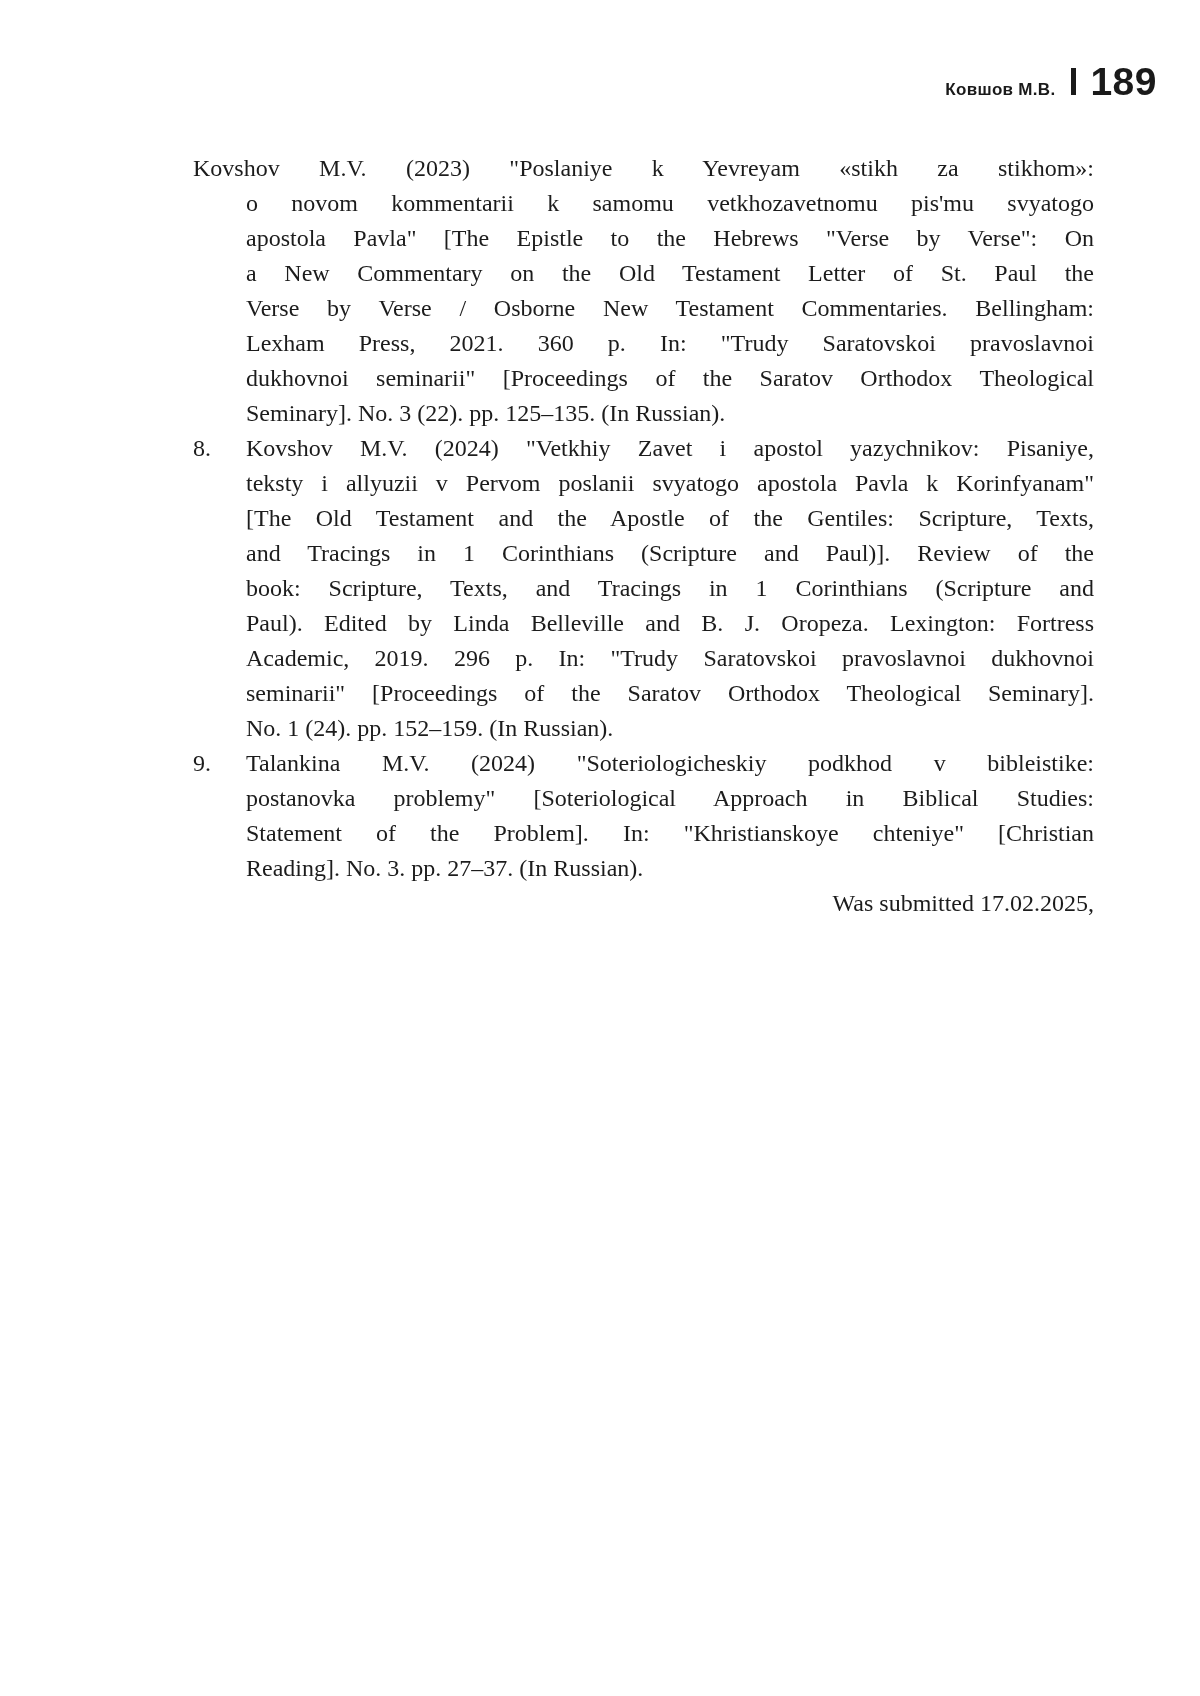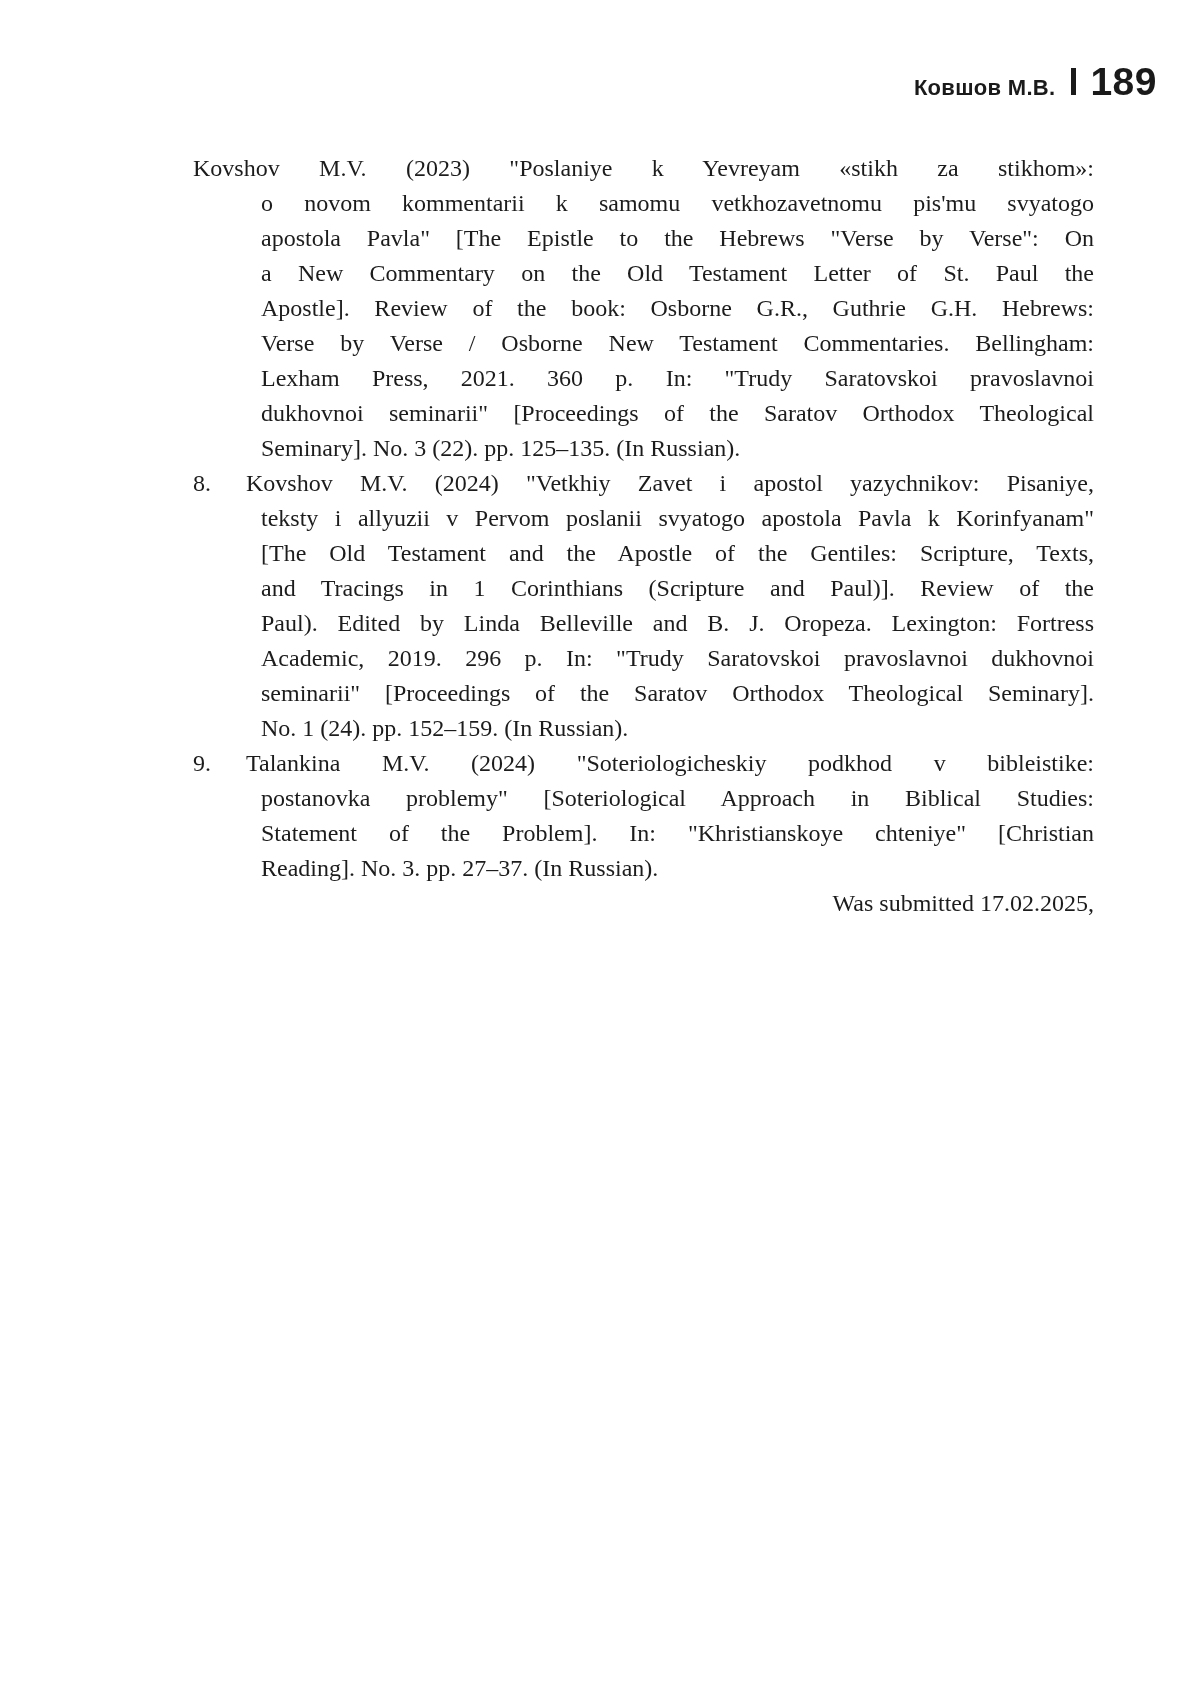--- a/index.html
+++ b/index.html
@@ -16,42 +16,42 @@
   .runhead{
     position:absolute;
     top:60px;
     right:43px;
     display:flex;
     align-items:baseline;
     font-family:"Liberation Sans", sans-serif;
     font-weight:bold;
     color:#1a1a1a;
   }
-  .runhead .author{font-size:22px;letter-spacing:0.3px;}
+  .runhead .author{font-size:17px;letter-spacing:0.3px;}
   .runhead .sep{
     width:5px;height:27px;background:#1a1a1a;
     margin:0 14px 0 16px;
     align-self:baseline;
   }
   .runhead .pageno{font-size:39px;letter-spacing:0.5px;}
   
   .refs{
     position:absolute;
     left:193px;
     top:151px;
     width:901px;
     font-size:24px;
     line-height:35px;
   }
   .line{
     text-align:justify;
     text-align-last:justify;
     white-space:normal;
   }
-  .line.cont{margin-left:68px;}
+  .line.cont{margin-left:53px;}
   .line.last{text-align:center;text-align-last:left;}
   .refnum{
     display:inline-block;
     width:53px;
   }
   .submission{
     text-align:left;
     text-align-last:right;
     line-height:35px;
   }
@@ -67,32 +67,32 @@
     <span class="pageno">189</span>
   </div>
 
   <div class="refs">
 
     <div class="ref">
       <div class="line">Kovshov M.V. (2023) "Poslaniye k Yevreyam «stikh za stikhom»:</div>
       <div class="line cont">o novom kommentarii k samomu vetkhozavetnomu pis'mu svyatogo</div>
       <div class="line cont">apostola Pavla" [The Epistle to the Hebrews "Verse by Verse": On</div>
       <div class="line cont">a New Commentary on the Old Testament Letter of St. Paul the</div>
-      <div class="line cont">Apostle]. Review of the book: Osborne G.R., Guthrie G.H. Hebrews:</div>
       <div class="line cont">Verse by Verse / Osborne New Testament Commentaries. Bellingham:</div>
       <div class="line cont">Lexham Press, 2021. 360 p. In: "Trudy Saratovskoi pravoslavnoi</div>
       <div class="line cont">dukhovnoi seminarii" [Proceedings of the Saratov Orthodox Theological</div>
       <div class="line cont last">Seminary]. No. 3 (22). pp. 125–135. (In Russian).</div>
     </div>
 
     <div class="ref">
       <div class="line"><span class="refnum">8.</span><span>Kovshov M.V. (2024) "Vetkhiy Zavet i apostol yazychnikov: Pisaniye,</span></div>
       <div class="line cont">teksty i allyuzii v Pervom poslanii svyatogo apostola Pavla k Korinfyanam"</div>
       <div class="line cont">[The Old Testament and the Apostle of the Gentiles: Scripture, Texts,</div>
       <div class="line cont">and Tracings in 1 Corinthians (Scripture and Paul)]. Review of the</div>
+      <div class="line cont">book: Scripture, Texts, and Tracings in 1 Corinthians (Scripture and</div>
       <div class="line cont">Paul). Edited by Linda Belleville and B. J. Oropeza. Lexington: Fortress</div>
       <div class="line cont">Academic, 2019. 296 p. In: "Trudy Saratovskoi pravoslavnoi dukhovnoi</div>
       <div class="line cont">seminarii" [Proceedings of the Saratov Orthodox Theological Seminary].</div>
       <div class="line cont last">No. 1 (24). pp. 152–159. (In Russian).</div>
     </div>
 
     <div class="ref">
       <div class="line"><span class="refnum">9.</span><span>Talankina M.V. (2024) "Soteriologicheskiy podkhod v bibleistike:</span></div>
       <div class="line cont">postanovka problemy" [Soteriological Approach in Biblical Studies:</div>
       <div class="line cont">Statement of the Problem]. In: "Khristianskoye chteniye" [Christian</div>

